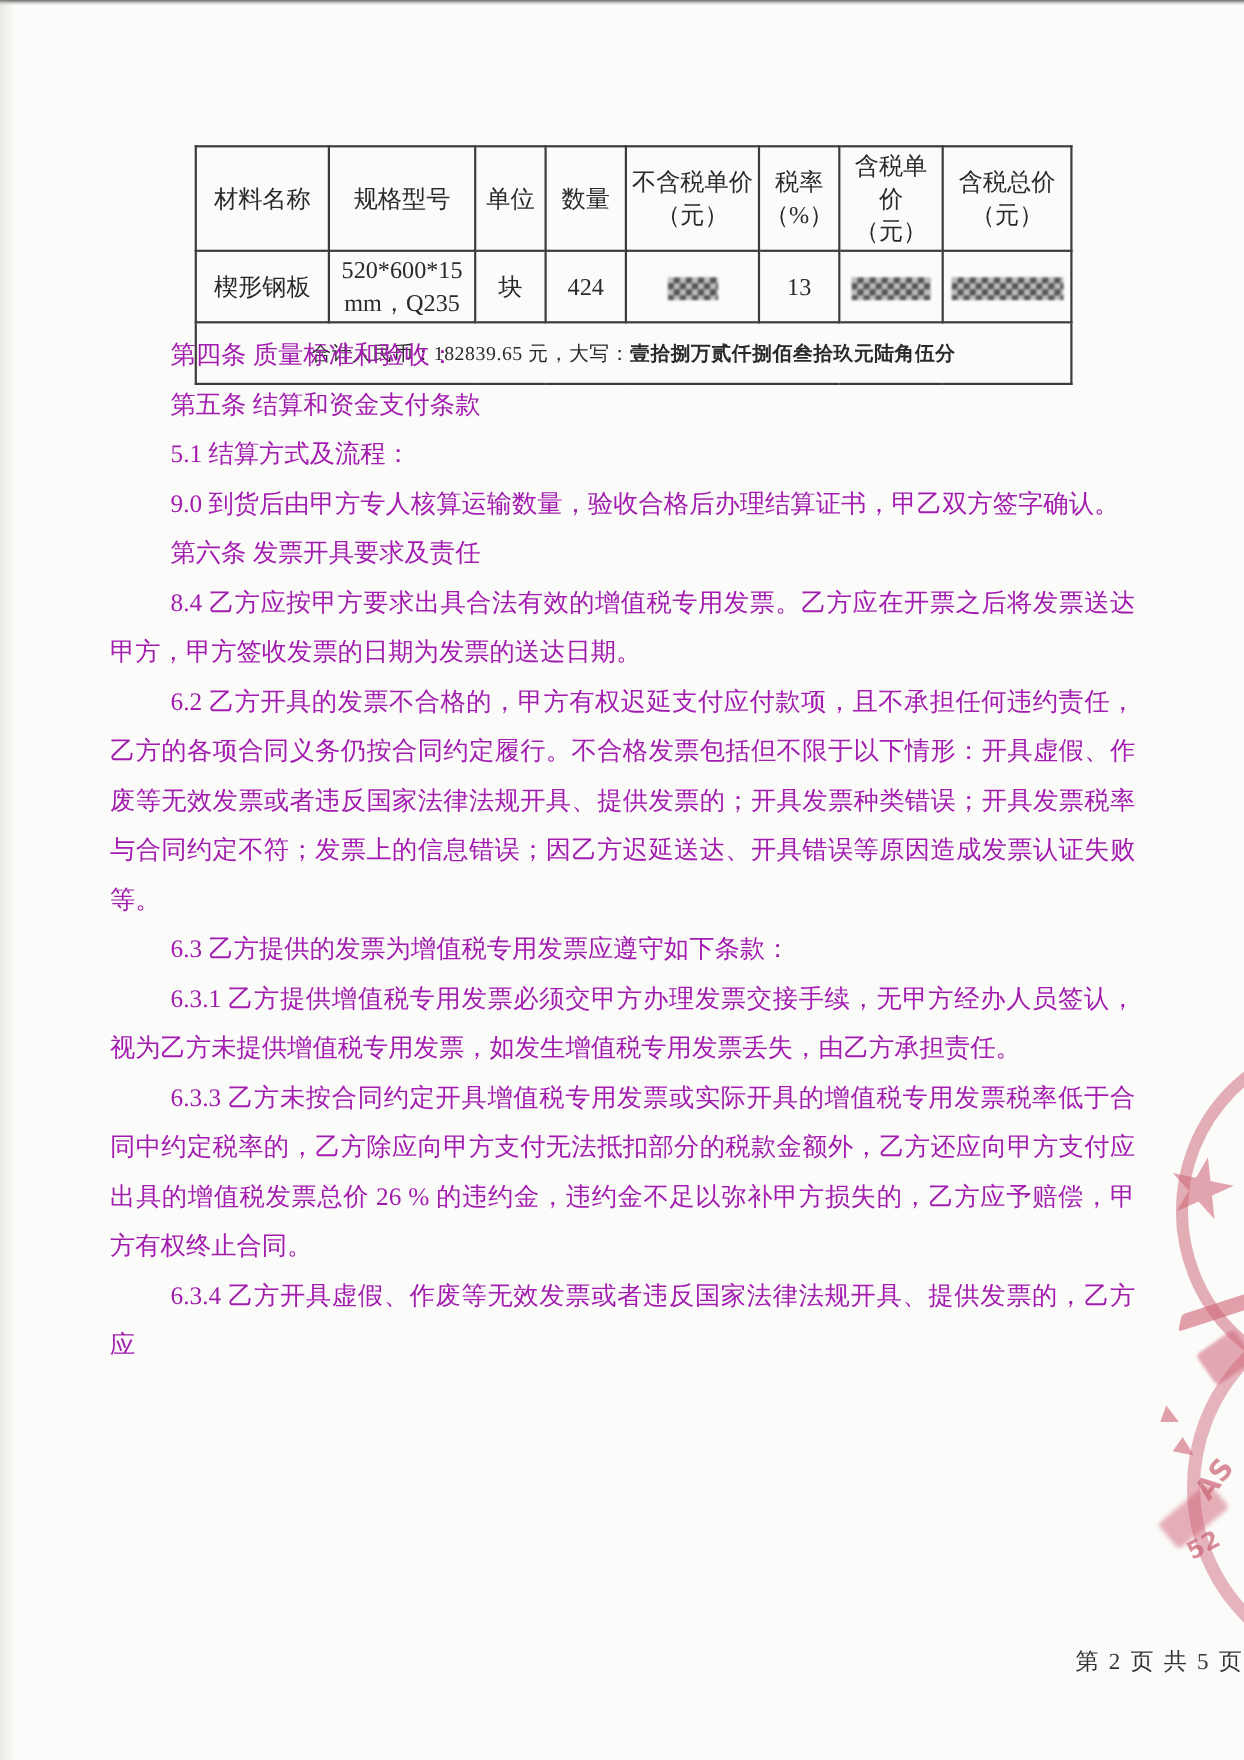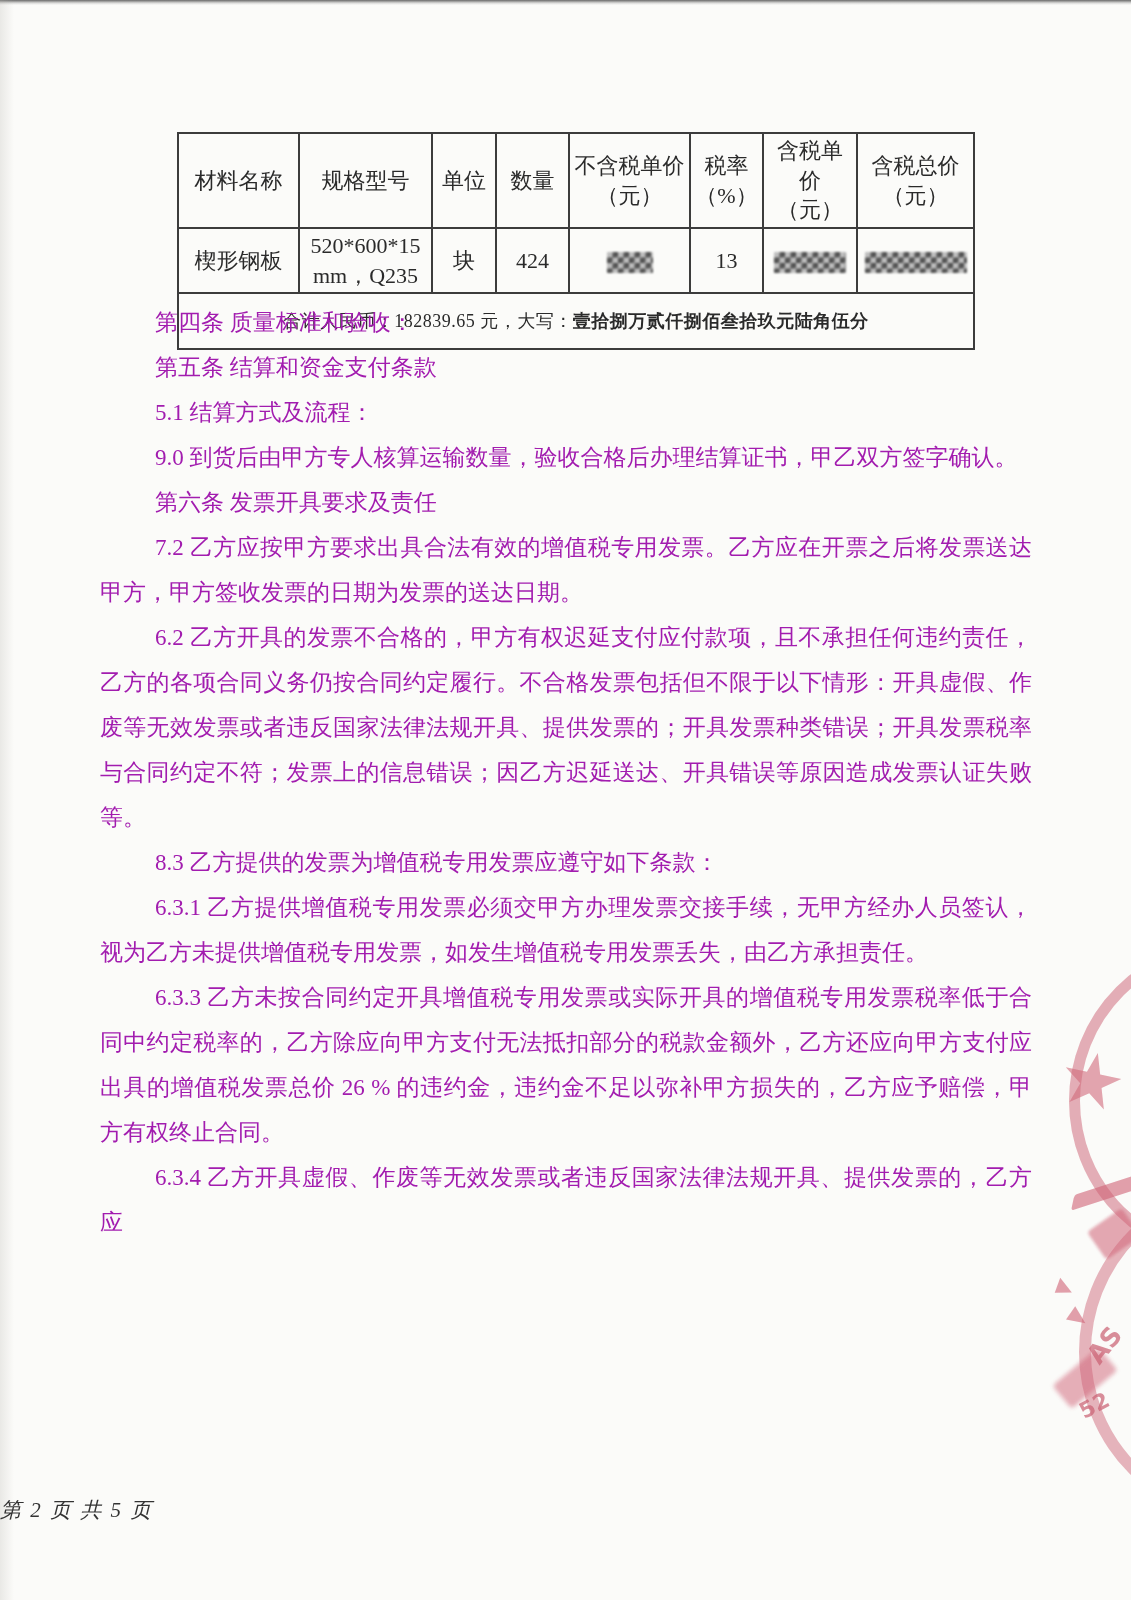--- a/index.html
+++ b/index.html
@@ -60,23 +60,22 @@
   .doc-text{
     position:absolute;left:100px;top:300px;width:932px;
     font-size:23px;line-height:45px;
     text-align:justify;
     color:#a21caf;
   }
   .doc-text p{margin:0;text-indent:55px;}
 
   .page-footer{
     position:absolute;left:0;top:1496px;width:100%;
-    text-align:left;font-size:21px;color:#333;
+    text-align:right;font-size:21px;color:#333;
     letter-spacing:2px;
-    font-style:italic;
   }
 
   
   .stamp{
     position:absolute;right:0;top:955px;width:90px;height:490px;
     pointer-events:none;filter:blur(.6px);opacity:.8;
   }
   .stamp *{position:absolute;}
   .seal-ring-1{
     left:28px;top:-15px;width:300px;height:300px;border-radius:50%;
@@ -167,23 +166,23 @@
       </tr>
     </tbody>
   </table>
 
   <div class="doc-text">
     <p>第四条 质量标准和验收：</p>
     <p>第五条 结算和资金支付条款</p>
     <p>5.1 结算方式及流程：</p>
     <p>9.0 到货后由甲方专人核算运输数量，验收合格后办理结算证书，甲乙双方签字确认。</p>
     <p>第六条 发票开具要求及责任</p>
-    <p>7.2 乙方应按甲方要求出具合法有效的增值税专用发票。乙方应在开票之后将发票送达甲方，甲方签收发票的日期为发票的送达日期。</p>
+    <p>8.4 乙方应按甲方要求出具合法有效的增值税专用发票。乙方应在开票之后将发票送达甲方，甲方签收发票的日期为发票的送达日期。</p>
     <p>6.2 乙方开具的发票不合格的，甲方有权迟延支付应付款项，且不承担任何违约责任，乙方的各项合同义务仍按合同约定履行。不合格发票包括但不限于以下情形：开具虚假、作废等无效发票或者违反国家法律法规开具、提供发票的；开具发票种类错误；开具发票税率与合同约定不符；发票上的信息错误；因乙方迟延送达、开具错误等原因造成发票认证失败等。</p>
-    <p>8.3 乙方提供的发票为增值税专用发票应遵守如下条款：</p>
+    <p>6.3 乙方提供的发票为增值税专用发票应遵守如下条款：</p>
     <p>6.3.1 乙方提供增值税专用发票必须交甲方办理发票交接手续，无甲方经办人员签认，视为乙方未提供增值税专用发票，如发生增值税专用发票丢失，由乙方承担责任。</p>
     <p>6.3.3 乙方未按合同约定开具增值税专用发票或实际开具的增值税专用发票税率低于合同中约定税率的，乙方除应向甲方支付无法抵扣部分的税款金额外，乙方还应向甲方支付应出具的增值税发票总价 26 % 的违约金，违约金不足以弥补甲方损失的，乙方应予赔偿，甲方有权终止合同。</p>
     <p>6.3.4 乙方开具虚假、作废等无效发票或者违反国家法律法规开具、提供发票的，乙方应</p>
   </div>
 
   <div class="page-footer">第 2 页 共 5 页</div>
 
   <div class="stamp">
     <div class="seal-ring-1"></div>
     <div class="seal-star">★</div>

